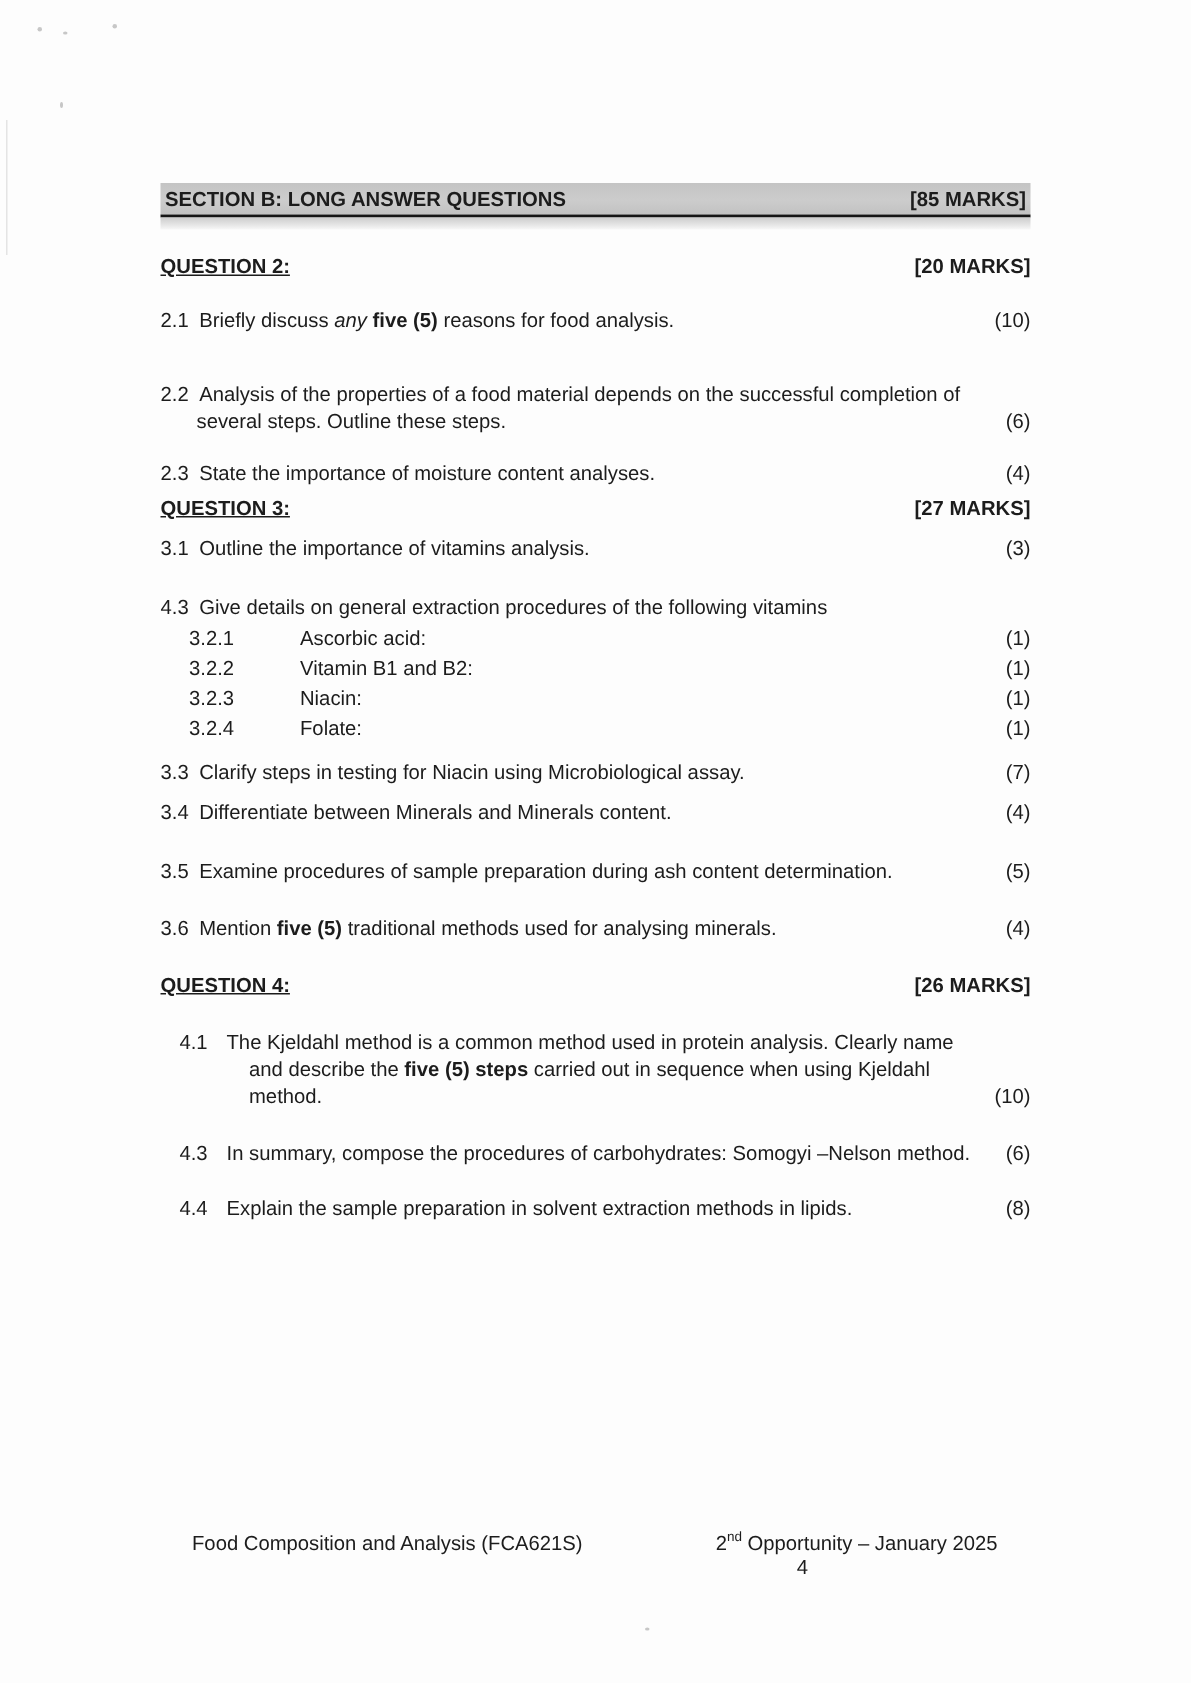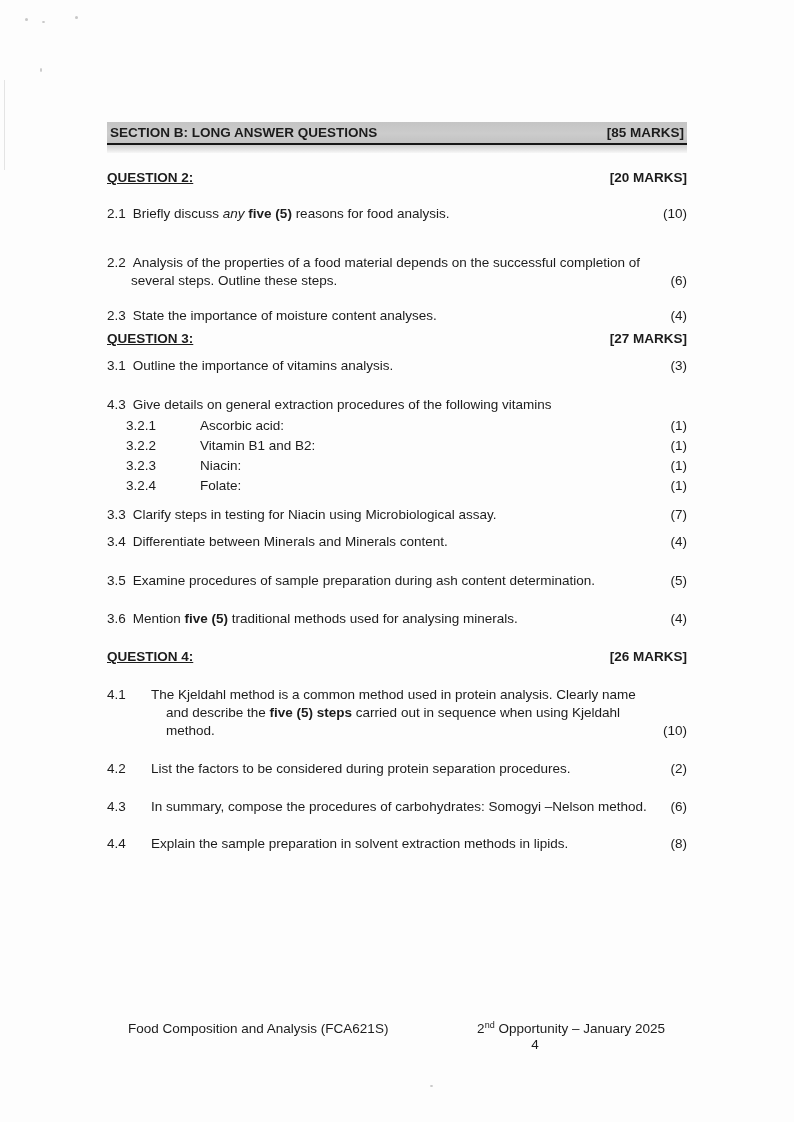--- a/index.html
+++ b/index.html
@@ -37,21 +37,21 @@
     font-weight:bold;
   }
   .qheading .qh-title { text-decoration:underline; }
   
   .qrow { display:flex; align-items:flex-end; }
   .qbody { flex:1; padding-left:24px; text-indent:-24px; }
   .qnum { margin-right:7px; }
   .qmarks { margin-left:14px; white-space:nowrap; align-self:flex-end; }
   
   .qrow4 { display:flex; align-items:flex-end; }
-  .qnum4 { width:44px; flex-shrink:0; align-self:flex-start; }
+  .qnum4 { width:44px; flex-shrink:0; align-self:flex-start;text-align:center; }
   .qbody4 { flex:1; padding-left:15px; text-indent:-15px; }
   
   .subrow { display:flex; line-height:20px; }
   .subnum { margin-left:19px; width:74px; flex-shrink:0; }
   .sublabel { flex:1; }
   .submarks { white-space:nowrap; }
   b, .b { font-weight:bold; }
   i, .i { font-style:italic; }
   
   .footer {
@@ -169,25 +169,20 @@
       <span class="qh-title">QUESTION 4:</span>
       <span>[26 MARKS]</span>
     </div>
 
     <div class="qrow4" style="margin-top:20px;">
       <div class="qnum4">4.1</div>
       <div class="qbody4"><span>The Kjeldahl method is a common method used in protein analysis. Clearly name and describe the </span><b>five (5) steps</b><span> carried out in sequence when using Kjeldahl method.</span></div>
       <div class="qmarks">(10)</div>
     </div>
 
-    <div class="qrow4" style="margin-top:20px;">
-      <div class="qnum4">4.2</div>
-      <div class="qbody4"><span>List the factors to be considered during protein separation procedures.</span></div>
-      <div class="qmarks">(2)</div>
-    </div>
 
     <div class="qrow4" style="margin-top:20px;">
       <div class="qnum4">4.3</div>
       <div class="qbody4"><span>In summary, compose the procedures of carbohydrates: Somogyi –Nelson method.</span></div>
       <div class="qmarks">(6)</div>
     </div>
 
     <div class="qrow4" style="margin-top:19px;">
       <div class="qnum4">4.4</div>
       <div class="qbody4"><span>Explain the sample preparation in solvent extraction methods in lipids.</span></div>

